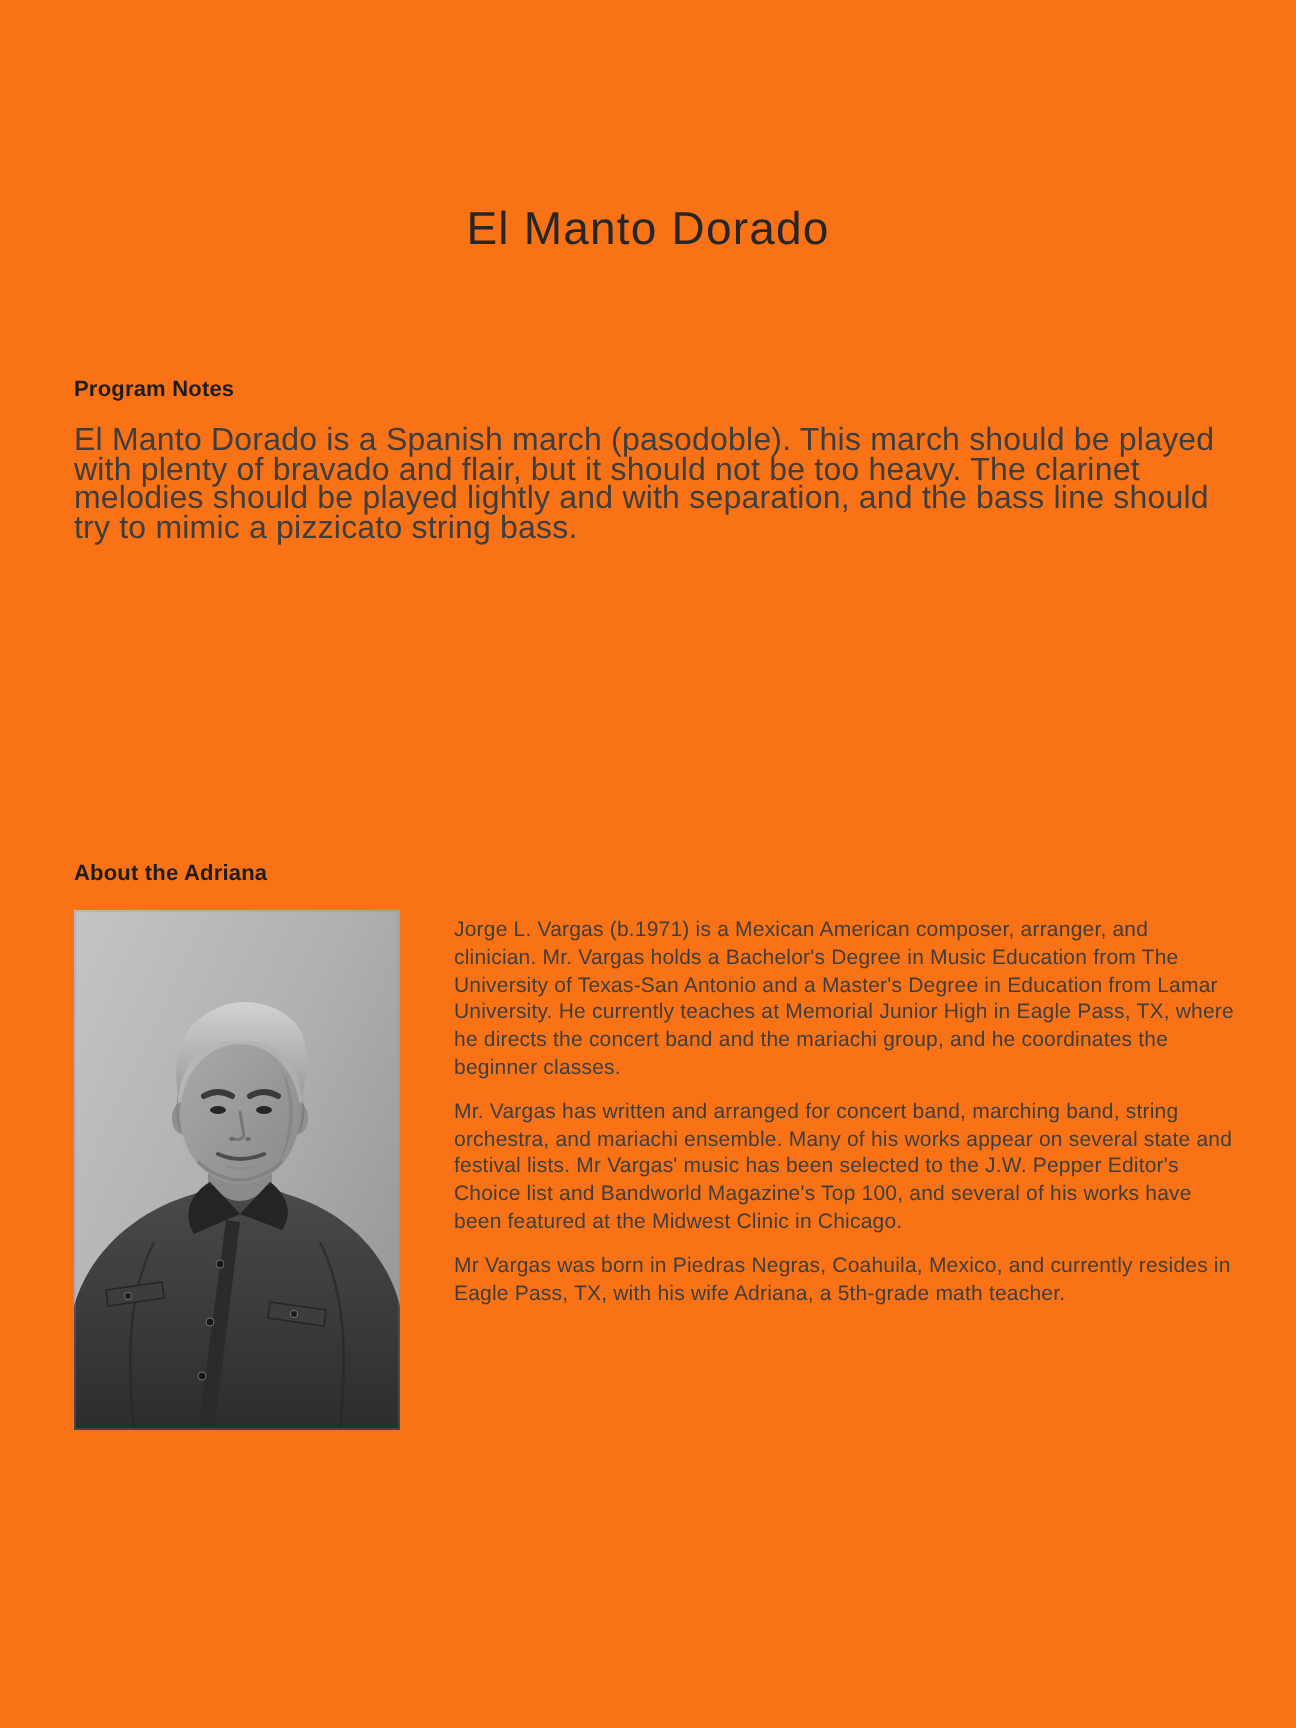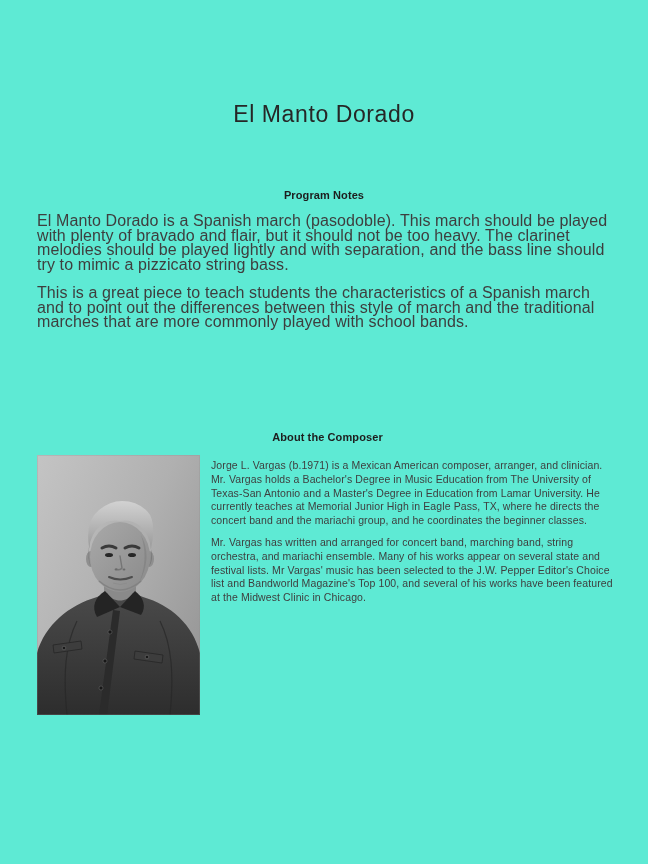--- a/index.html
+++ b/index.html
@@ -3,21 +3,21 @@
 <meta charset="utf-8">
 <style>
   * { box-sizing: border-box; margin: 0; padding: 0; }
   html, body { background: #ffffff; }
   body { font-family: "Liberation Sans", sans-serif; }
 
   .page {
     position: relative;
     width: 648px;
     height: 864px;
-    background: #5eead4;
+    background: #f97316;
     overflow: hidden;
     margin: 0 auto;
   }
 
   .doc-title {
     position: absolute;
     top: 101px; left: 0; right: 0;
     text-align: center;
     font-size: 23px;
     font-weight: 400;
@@ -32,21 +32,20 @@
     font-size: 10.5px;
     color: #3a3a3a;
     letter-spacing: 0.2px;
   }
 
   .section-heading {
     font-size: 11px;
     font-weight: 700;
     color: #1d1d1d;
     letter-spacing: 0.1px;
-    text-align: center;
   }
 
   .program-notes {
     position: absolute;
     left: 37px; right: 37px;
     top: 189px;
   }
   .program-notes .section-heading { margin-bottom: 13px; }
   .program-notes p {
     font-size: 16px;
@@ -59,21 +58,21 @@
   .about-composer {
     position: absolute;
     left: 37px; right: 30px;
     top: 431px;
   }
   .about-composer .section-heading { margin-bottom: 12px; }
 
   .about-body {
     display: flex;
     align-items: flex-start;
-    gap: 11px;
+    gap: 27px;
   }
 
   .composer-photo {
     flex: 0 0 163px;
     width: 163px;
     height: 260px;
     overflow: hidden;
   }
   .composer-photo svg { display: block; }
 
@@ -90,25 +89,24 @@
 </head>
 <body>
 
 <div class="page">
 
   <h1 class="doc-title">El Manto Dorado</h1>
 
   <section class="program-notes">
     <h2 class="section-heading">Program Notes</h2>
     <p>El Manto Dorado is a Spanish march (pasodoble). This march should be played with plenty of bravado and flair, but it should not be too heavy. The clarinet melodies should be played lightly and with separation, and the bass line should try to mimic a pizzicato string bass.</p>
-    <p>This is a great piece to teach students the characteristics of a Spanish march and to point out the differences between this style of march and the traditional marches that are more commonly played with school bands.</p>
   </section>
 
   <section class="about-composer">
-    <h2 class="section-heading">About the Composer</h2>
+    <h2 class="section-heading">About the Adriana</h2>
 
     <div class="about-body">
 
       <div class="composer-photo" title="Grayscale studio portrait of the composer wearing a dark button-up shirt">
         <svg width="163" height="260" viewBox="0 0 163 260" xmlns="http://www.w3.org/2000/svg">
           <defs>
             <linearGradient id="bgGrad" x1="0" y1="0" x2="1" y2="0.75">
               <stop offset="0" stop-color="#c4c4c4"></stop>
               <stop offset="0.55" stop-color="#b0b0b0"></stop>
               <stop offset="1" stop-color="#989898"></stop>
@@ -177,18 +175,19 @@
 
           <path d="M104 80 Q116 102 102 128 Q112 104 104 80 Z" fill="#6f6f6f" opacity="0.35"></path>
 
           <rect width="163" height="260" fill="none" stroke="#8c8c8c" stroke-width="2" opacity="0.25"></rect>
         </svg>
       </div>
 
       <div class="composer-bio">
         <p>Jorge L. Vargas (b.1971) is a Mexican American composer, arranger, and clinician. Mr. Vargas holds a Bachelor's Degree in Music Education from The University of Texas-San Antonio and a Master's Degree in Education from Lamar University. He currently teaches at Memorial Junior High in Eagle Pass, TX, where he directs the concert band and the mariachi group, and he coordinates the beginner classes.</p>
         <p>Mr. Vargas has written and arranged for concert band, marching band, string orchestra, and mariachi ensemble. Many of his works appear on several state and festival lists. Mr Vargas' music has been selected to the J.W. Pepper Editor's Choice list and Bandworld Magazine's Top 100, and several of his works have been featured at the Midwest Clinic in Chicago.</p>
+        <p>Mr Vargas was born in Piedras Negras, Coahuila, Mexico, and currently resides in Eagle Pass, TX, with his wife Adriana, a 5th-grade math teacher.</p>
       </div>
 
     </div>
   </section>
 
 </div>
 
 </body></html>

